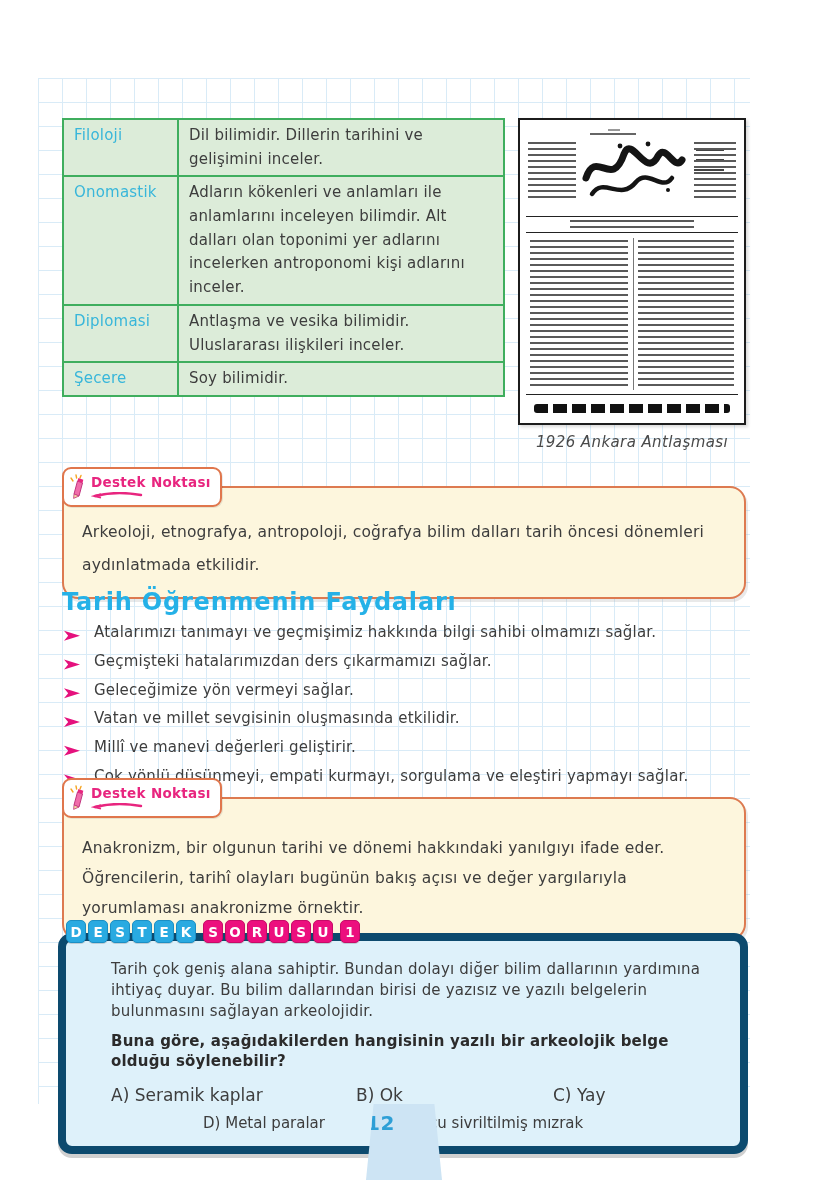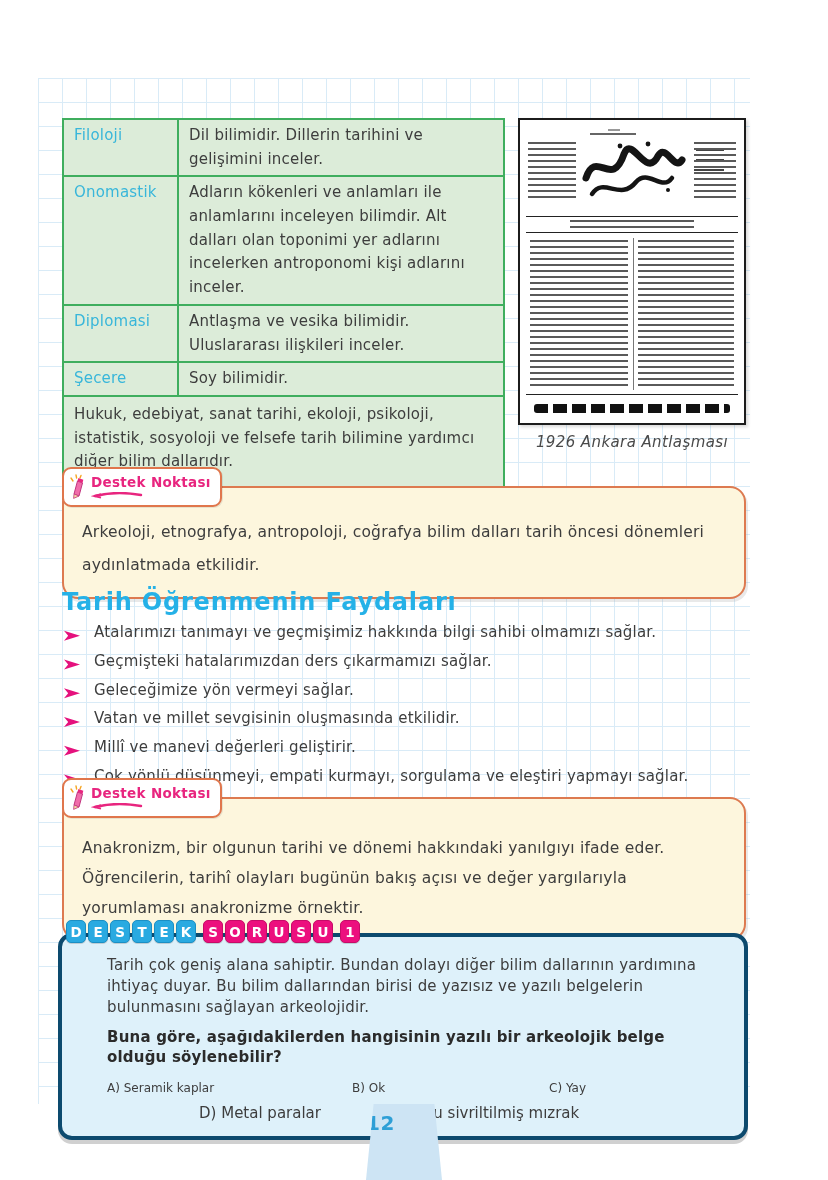--- a/index.html
+++ b/index.html
@@ -57,35 +57,35 @@
   .section-heading { position:absolute; left:62px; top:588px; font-size:24px;
     font-weight:bold; color:#25b1e7; letter-spacing:.8px; }
   .bullet-list { position:absolute; left:64px; top:622px; width:682px; list-style:none; }
   .bullet-item { display:flex; align-items:flex-end; margin-bottom:8.5px;
     font-size:15px; line-height:1.35; letter-spacing:.2px; }
   .arrow { flex:0 0 16px; width:16px; height:13px; margin:3px 14px 0 0;
     background:#e5117d; clip-path:polygon(0 12%, 100% 50%, 0 88%, 26% 50%); }
 
   
   .question { position:absolute; left:58px; top:920px; width:690px; }
-  .q-box { margin-top:13px; background:#def1fa; border:4px solid #0c4a6e;
+  .q-box { margin-top:13px; background:#def1fa; border:8px solid #0c4a6e;
     border-radius:14px; padding:18px 26px 14px 45px;
     box-shadow:0 4px 0 rgba(150,150,150,.45); }
   .q-tiles { position:absolute; top:0; left:8px; z-index:3; display:flex; align-items:center; }
   .tile { width:20px; height:23px; border-radius:5px; margin-right:2px;
     color:#fff; font-size:13.5px; font-weight:bold; display:flex;
     align-items:center; justify-content:center;
     box-shadow:0 1px 0 rgba(0,0,0,.15); }
   .tile-blue { background:#29aae1; border:1px solid #1b8fc4; }
   .tile-pink { background:#ec0f7e; border:1px solid #c70b68; }
   .tile-gap { margin-left:5px; }
   .q-body { font-size:15px; line-height:1.4; letter-spacing:.2px; }
   .q-stem { font-size:15px; line-height:1.35; font-weight:bold; color:#2b2b2b;
     margin-top:9px; letter-spacing:.2px; }
-  .q-opts-row1 { display:flex; margin-top:13px; font-size:12px; }
+  .q-opts-row1 { display:flex; margin-top:13px; font-size:17px; }
   .q-opt-a { width:245px; } .q-opt-b { width:197px; }
   .q-opts-row2 { display:flex; margin-top:9px; font-size:15px; }
   .q-opt-d { margin-left:92px; } .q-opt-e { margin-left:73px; }
 
   
   .page-tab { position:absolute; left:366px; top:1104px; width:76px; height:76px;
     background:#cde4f4; clip-path:polygon(10% 0, 90% 0, 100% 100%, 0 100%);
     text-align:left; }
   .page-num { display:inline-block; margin-top:7px; font-size:20px; font-weight:bold;
     color:#2e9fd6; letter-spacing:.5px; }
@@ -106,23 +106,20 @@
       <td class="term">Onomastik</td>
       <td>Adların kökenleri ve anlamları ile anlamlarını inceleyen bilimdir. Alt dalları olan toponimi yer adlarını incelerken antroponomi kişi adlarını inceler.</td>
     </tr>
     <tr>
       <td class="term">Diplomasi</td>
       <td>Antlaşma ve vesika bilimidir. Uluslararası ilişkileri inceler.</td>
     </tr>
     <tr>
       <td class="term">Şecere</td>
       <td>Soy bilimidir.</td>
-    </tr>
-    <tr>
-      <td class="footer-cell" colspan="2">Hukuk, edebiyat, sanat tarihi, ekoloji, psikoloji, istatistik, sosyoloji ve felsefe tarih bilimine yardımcı diğer bilim dallarıdır.</td>
     </tr>
   </tbody>
     </table>
 
   <div class="figure">
     <div class="np">
 
       <svg width="224" height="110" style="position:absolute;left:0;top:0;">
         <path d="M70 14 h46" stroke="#333" stroke-width="1.5" fill="none"></path>
         <path d="M88 10 h12" stroke="#333" stroke-width="1" fill="none"></path>

